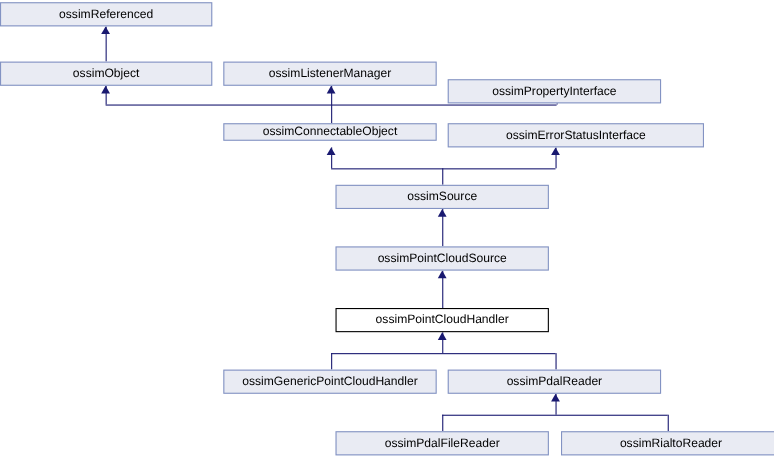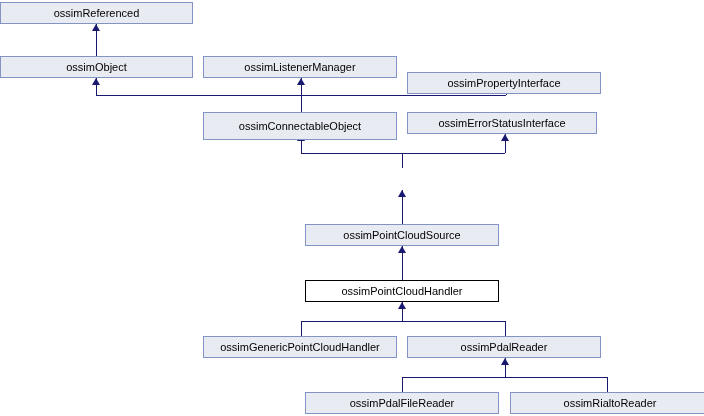--- a/index.html
+++ b/index.html
@@ -73,22 +73,23 @@
       <div class="head" style="left: 398px; top: 190px;"></div>
       <div class="head" style="left: 398px; top: 246px;"></div>
       <div class="head" style="left: 398px; top: 302px;"></div>
       <div class="head" style="left: 501px; top: 358px;"></div>
     </div>
   <div class="layer">
       <div class="node" style="left: 0px; top: 2px; width: 193px; height: 22px;">ossimReferenced</div>
       <div class="node" style="left: 203px; top: 56px; width: 194px; height: 22px;">ossimListenerManager</div>
       <div class="node" style="left: 0px; top: 56px; width: 193px; height: 22px;">ossimObject</div>
       <div class="node" style="left: 407px; top: 72px; width: 194px; height: 22px;">ossimPropertyInterface</div>
-      <div class="node" style="left: 203px; top: 112px; width: 194px; height: 28px; text-align: center;">ossimConnectableObject</div>
-      <div class="node" style="left: 407px; top: 112px; width: 190px; height: 22px;">ossimErrorStatusInterface</div>
+      <div class="node" style="left: 203px; top: 112px; width: 194px; height: 16px; text-align: center;">ossimConnectableObject</div>
+      <div class="node" style="left: 407px; top: 112px; width: 233px; height: 22px;">ossimErrorStatusInterface</div>
+      <div class="node" style="left: 305px; top: 168px; width: 194px; height: 22px;">ossimSource</div>
       <div class="node" style="left: 305px; top: 224px; width: 194px; height: 22px;">ossimPointCloudSource</div>
       <div class="node current" style="left: 305px; top: 280px; width: 194px; height: 22px;">ossimPointCloudHandler</div>
       <div class="node" style="left: 203px; top: 336px; width: 194px; height: 22px;">ossimGenericPointCloudHandler</div>
       <div class="node" style="left: 407px; top: 336px; width: 194px; height: 22px;">ossimPdalReader</div>
       <div class="node" style="left: 305px; top: 392px; width: 194px; height: 22px;">ossimPdalFileReader</div>
       <div class="node" style="left: 510px; top: 392px; width: 200px; height: 22px;">ossimRialtoReader</div>
     </div>
 </div>
 
 </body></html>

